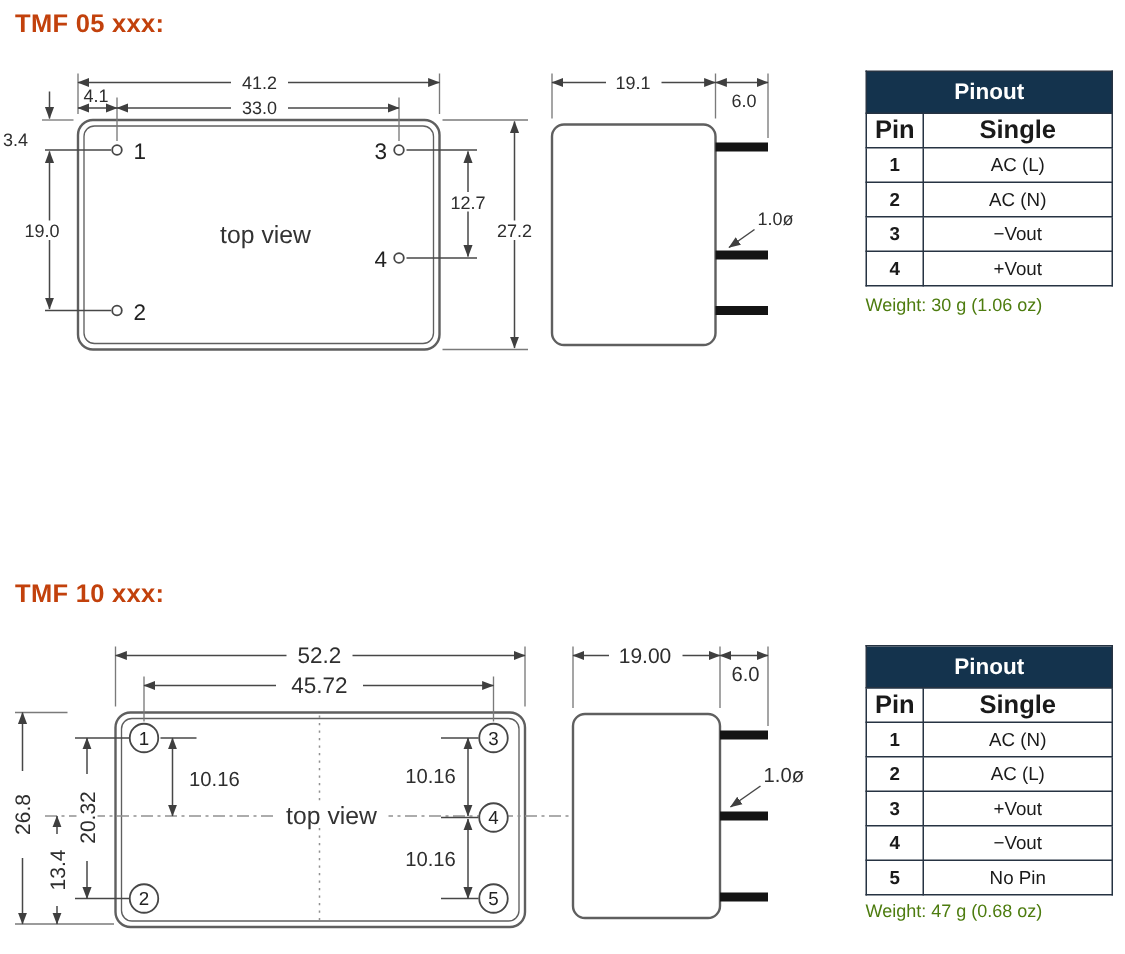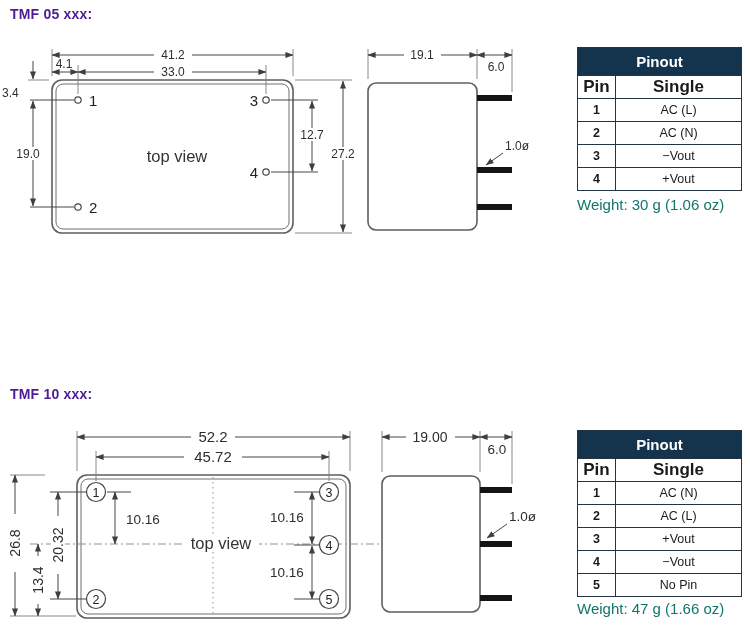--- a/index.html
+++ b/index.html
@@ -1,19 +1,19 @@
 <!DOCTYPE html>
 <html><head>
 <meta charset="utf-8">
 <style>
   html,body { margin:0; padding:0; background:#fff; }
   body { width:750px; height:636px; font-family:"Liberation Sans",sans-serif; }
   .canvas { position:relative; width:750px; height:636px; background:#fff; overflow:hidden; }
 
-  .section-title { position:absolute; font-size:14px; font-weight:bold; color:#4c1d95; letter-spacing:.2px; }
+  .section-title { position:absolute; font-size:17px; font-weight:bold; color:#c2410c; letter-spacing:.2px; }
   #title05 { left:10px; top:6px; }
   #title10 { left:10px; top:386px;text-align:right; }
 
   svg.drawing { position:absolute; left:0; }
   #svg05 { top:0; }
   #svg10 { top:380px; }
 
   
   .ext    { stroke:#7a7a7a; stroke-width:.9; }
   .dim    { stroke:#474747; stroke-width:1; }
@@ -41,21 +41,21 @@
   #table10 { top:430px; }
   table.pinout { border-collapse:collapse; }
   table.pinout th, table.pinout td { border:1px solid #263342; padding:0; text-align:center; }
   .head-cell { background:#14334d; color:#fff; font-size:15px; font-weight:bold; height:27px; width:162px; }
   .col-head th { font-size:17px; color:#1a1a1a; height:22px; font-weight:bold; }
   td.pin-col, th.pin-col { width:37px; }
   td.single-col, th.single-col { width:125px; }
   td { font-size:12.5px; color:#1a1a1a; height:22px; }
   td.pin-col { font-weight:bold; }
 
-  .weight { position:absolute; left:577px; font-size:15px; color:#0f766e; }
+  .weight { position:absolute; left:577px; font-size:12px; color:#4d7c0f; }
   #weight05 { top:196px; }
   #weight10 { top:600px; }
 </style>
 </head>
 <body>
 
 <div class="canvas">
 
   <div class="section-title" id="title05">TMF 05 xxx:</div>
 
@@ -300,15 +300,15 @@
         <td class="pin-col">4</td>
         <td class="single-col">−Vout</td>
       </tr>
       <tr>
         <td class="pin-col">5</td>
         <td class="single-col">No Pin</td>
       </tr>
     </tbody>
       </table>
   </div>
-  <div class="weight" id="weight10">Weight: 47 g (1.66 oz)</div>
+  <div class="weight" id="weight10">Weight: 47 g (0.68 oz)</div>
 
 </div>
 
 </body></html>

